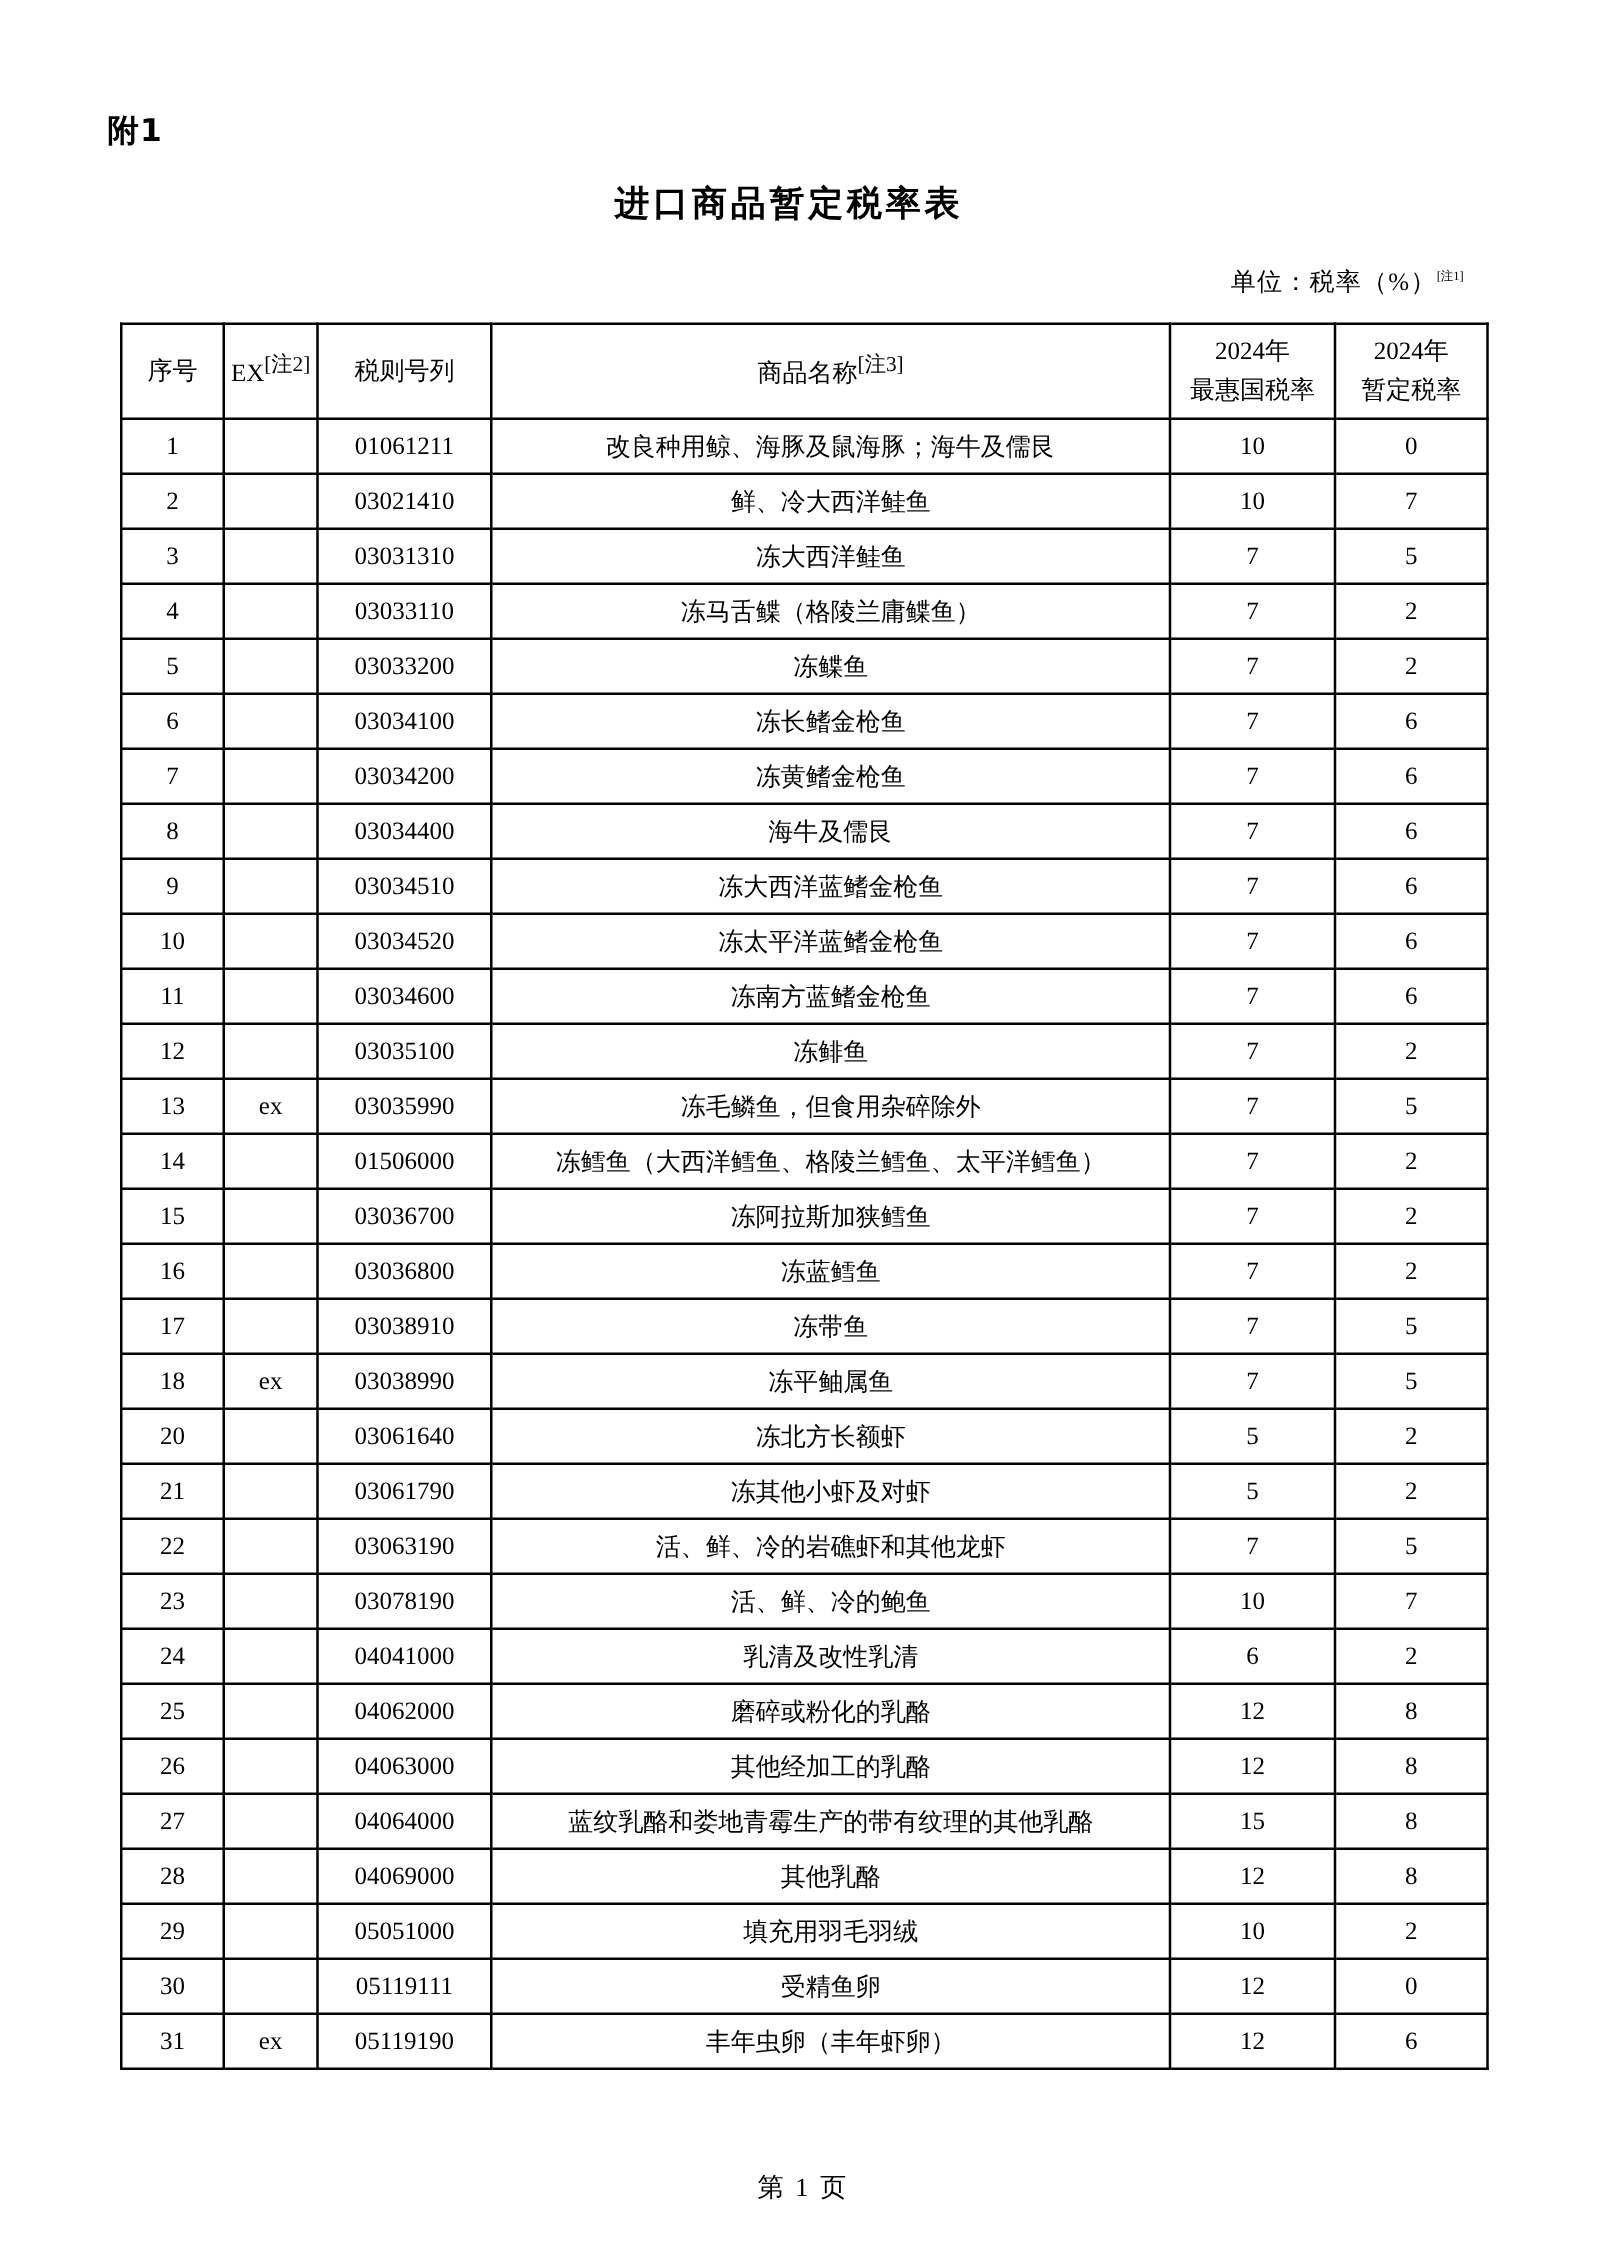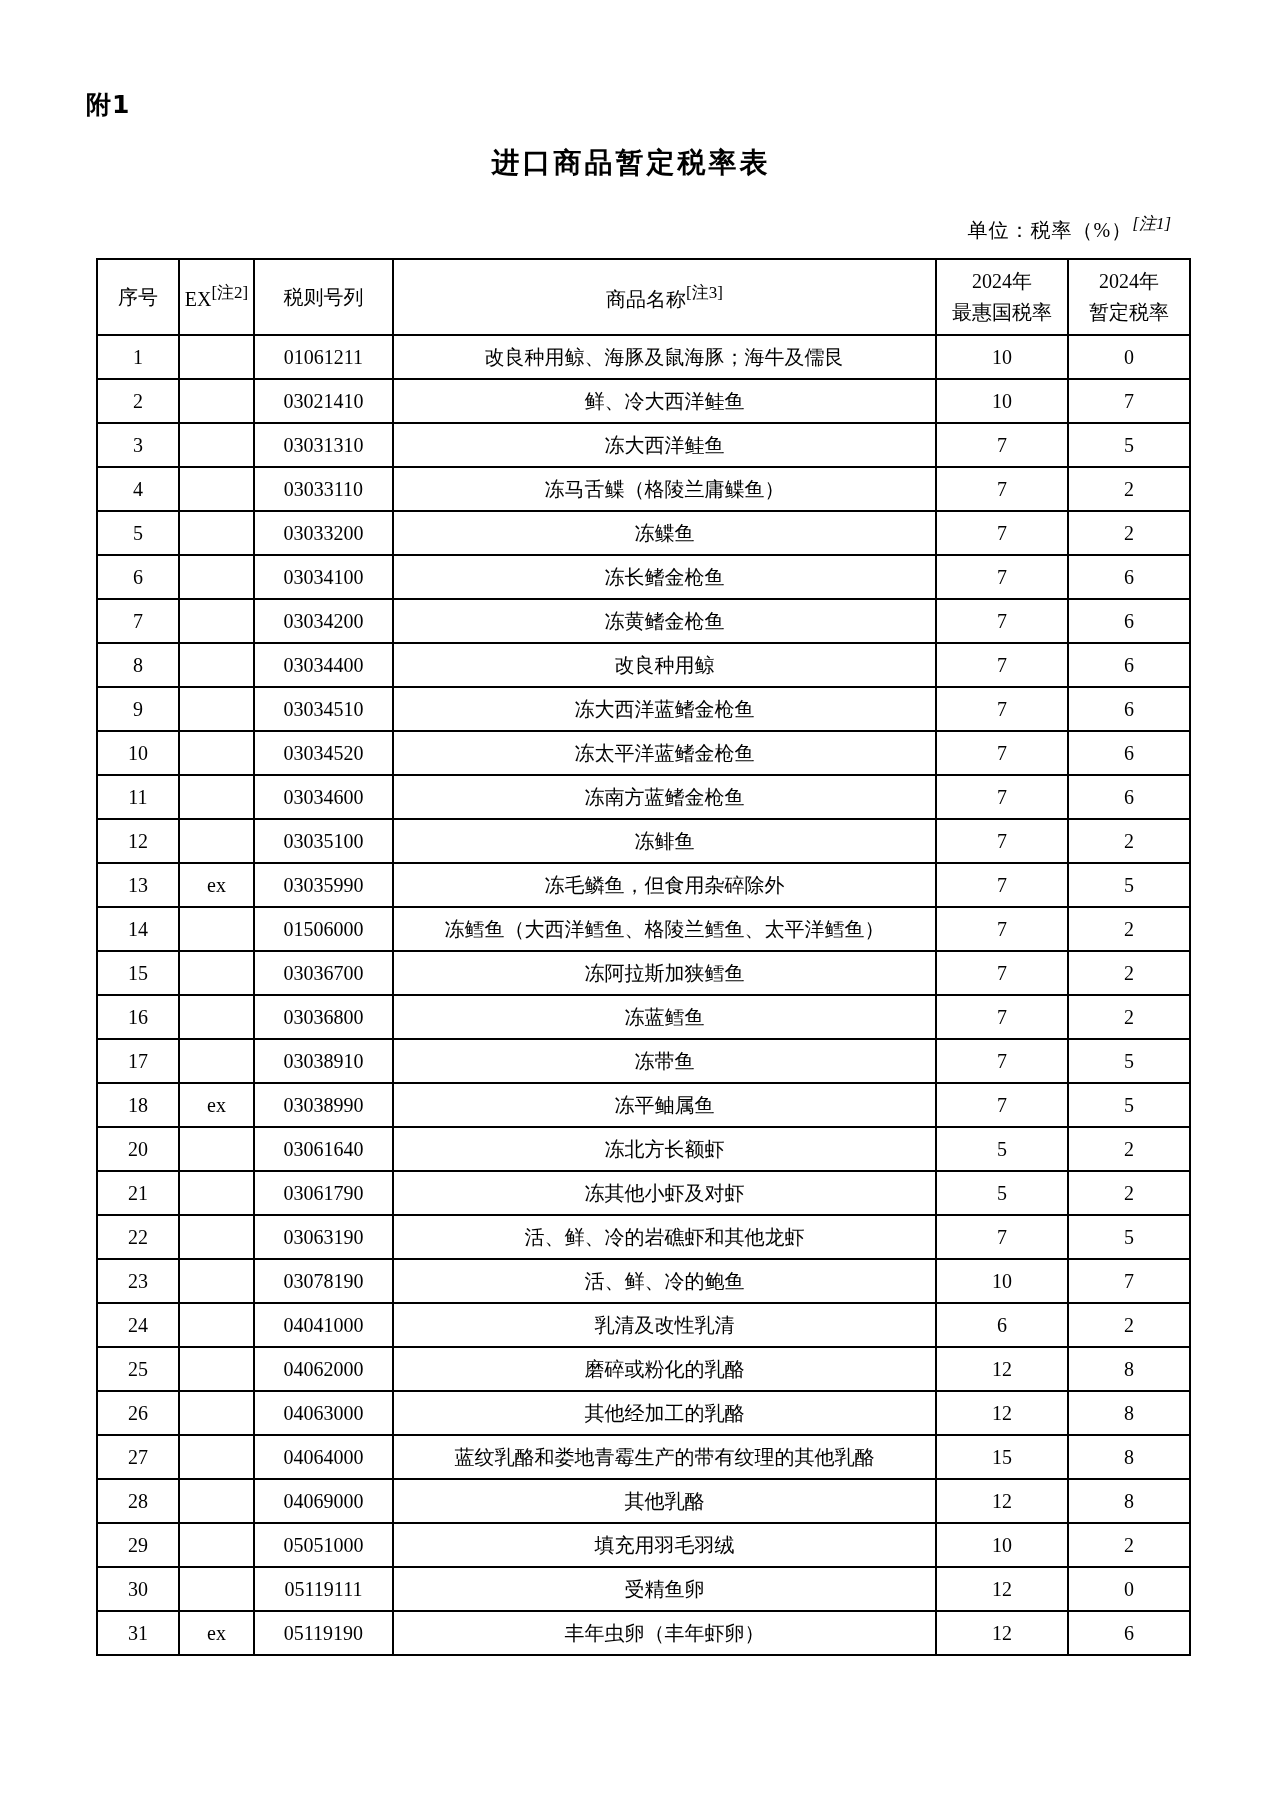--- a/index.html
+++ b/index.html
@@ -18,21 +18,21 @@
   }
   .title {
     position: absolute; left: 0; right: 0; top: 128px;
     text-align: center; margin: 16px;
     font-size: 28px; font-weight: 600; letter-spacing: 3px;
   }
   .unit-line {
     position: absolute; top: 212px; right: 91px;
     font-size: 20px; letter-spacing: 1px;
   }
-  .unit-line sup { font-size: 17px; letter-spacing: 0; font-style: italic; }
+  .unit-line sup { font-size: 10px; letter-spacing: 0; }
 
   table.tariff {
     position: absolute; left: 96px; top: 258px;
     width: 1093px;
     border-collapse: collapse; table-layout: fixed;
     border: 2px solid #eab308;
   }
   table.tariff th, table.tariff td {
     border: 2px solid #000;
     padding: 0;
@@ -159,21 +159,21 @@
           <td class="c-ex"></td>
           <td class="c-code">03034200</td>
           <td class="c-name">冻黄鳍金枪鱼</td>
           <td class="c-mfn">7</td>
           <td class="c-prov">6</td>
         </tr>
         <tr>
           <td class="c-no">8</td>
           <td class="c-ex"></td>
           <td class="c-code">03034400</td>
-          <td class="c-name">改良种用鲸</td>
+          <td class="c-name">海牛及儒艮</td>
           <td class="c-mfn">7</td>
           <td class="c-prov">6</td>
         </tr>
         <tr>
           <td class="c-no">9</td>
           <td class="c-ex"></td>
           <td class="c-code">03034510</td>
           <td class="c-name">冻大西洋蓝鳍金枪鱼</td>
           <td class="c-mfn">7</td>
           <td class="c-prov">6</td>
@@ -342,14 +342,15 @@
           <td class="c-no">31</td>
           <td class="c-ex">ex</td>
           <td class="c-code">05119190</td>
           <td class="c-name">丰年虫卵（丰年虾卵）</td>
           <td class="c-mfn">12</td>
           <td class="c-prov">6</td>
         </tr>
       </tbody>
   </table>
 
+  <div class="footer">第 1 页</div>
 
 </div>
 
 </body></html>

